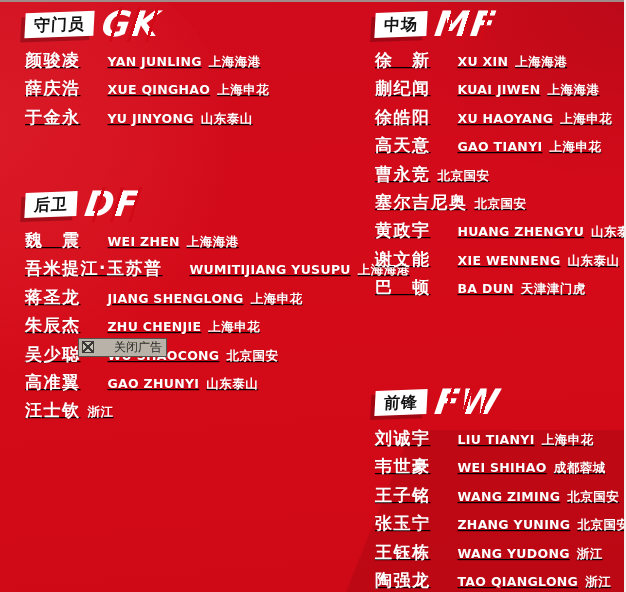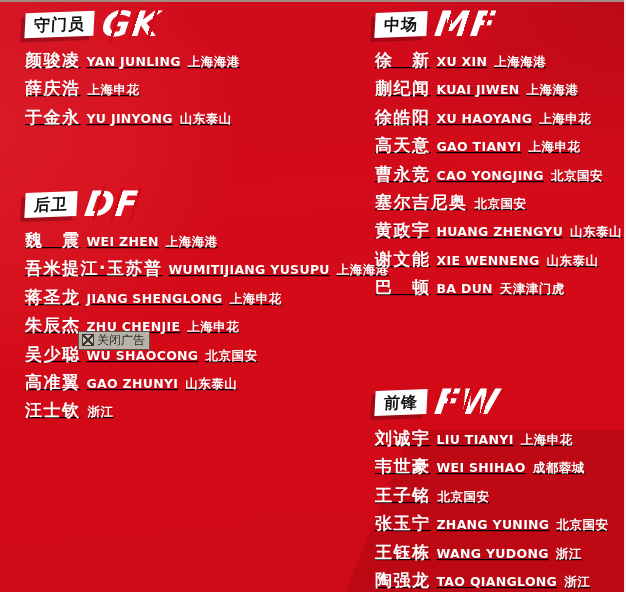--- a/index.html
+++ b/index.html
@@ -59,31 +59,31 @@
   
   .player-list{margin-top:3px;}
   .player-row{
     display:flex;align-items:baseline;height:23.4px;padding-top:5px;white-space:nowrap;text-decoration:underline;
   }
   .p-name{
     color:#ffffff;font-size:17px;font-weight:700;letter-spacing:1.5px;
     text-shadow:0 1px 1px rgba(90,0,8,0.35);
   }
   .p-pinyin{
-    color:#ffffff;font-size:12.5px;font-weight:700;letter-spacing:0.3px;margin-left:6px;
+    color:#ffffff;font-size:12.5px;font-weight:700;letter-spacing:0.3px;margin-left:27px;
     text-shadow:0 1px 1px rgba(90,0,8,0.35);
   }
   .p-club{
     color:#ffffff;font-size:12.5px;font-weight:700;margin-left:7px;letter-spacing:0.5px;
     text-shadow:0 1px 1px rgba(90,0,8,0.35);
   }
   
   .ad-chip{
-    position:absolute;left:78px;top:331px;z-index:10;
-    display:flex;align-items:center;gap:3px;
+    position:absolute;left:78px;top:338px;z-index:10;
+    display:flex;align-items:center;gap:20px;
     background:#b8b2a8;border:1px solid #54524c;
     padding:1px 4px 2px 3px;cursor:pointer;
     font-size:12px;color:#2c2b28;font-weight:400;line-height:14px;
   }
   .ad-x{
     display:inline-block;width:10px;height:10px;border:1px solid #3a3935;background-color:#c9c4ba;
     background-image:
       linear-gradient(45deg,transparent 42%,#3a3935 42% 58%,transparent 58%),
       linear-gradient(-45deg,transparent 42%,#3a3935 42% 58%,transparent 58%);
   }
@@ -106,20 +106,21 @@
     </div>
     <div class="player-list">
       <div class="player-row">
         <span class="p-name">颜骏凌</span>
         <span class="p-pinyin">YAN JUNLING</span>
         <span class="p-club">上海海港</span>
       </div>
 
       <div class="player-row">
         <span class="p-name">薛庆浩</span>
+        <span class="p-pinyin">XUE QINGHAO</span>
         <span class="p-club">上海申花</span>
       </div>
 
       <div class="player-row">
         <span class="p-name">于金永</span>
         <span class="p-pinyin">YU JINYONG</span>
         <span class="p-club">山东泰山</span>
       </div>
     </div>
 
@@ -202,21 +203,20 @@
       </div>
 
       <div class="player-row">
         <span class="p-name">高天意</span>
         <span class="p-pinyin">GAO TIANYI</span>
         <span class="p-club">上海申花</span>
       </div>
 
       <div class="player-row">
         <span class="p-name">曹永竞</span>
-        <span class="p-pinyin">CAO YONGJING</span>
         <span class="p-club">北京国安</span>
       </div>
 
       <div class="player-row">
         <span class="p-name">塞尔吉尼奥</span>
         <span class="p-club">北京国安</span>
       </div>
 
       <div class="player-row">
         <span class="p-name">黄政宇</span>
@@ -254,20 +254,21 @@
       </div>
 
       <div class="player-row">
         <span class="p-name">韦世豪</span>
         <span class="p-pinyin">WEI SHIHAO</span>
         <span class="p-club">成都蓉城</span>
       </div>
 
       <div class="player-row">
         <span class="p-name">王子铭</span>
+        <span class="p-pinyin">WANG ZIMING</span>
         <span class="p-club">北京国安</span>
       </div>
 
       <div class="player-row">
         <span class="p-name">张玉宁</span>
         <span class="p-pinyin">ZHANG YUNING</span>
         <span class="p-club">北京国安</span>
       </div>
 
       <div class="player-row">

